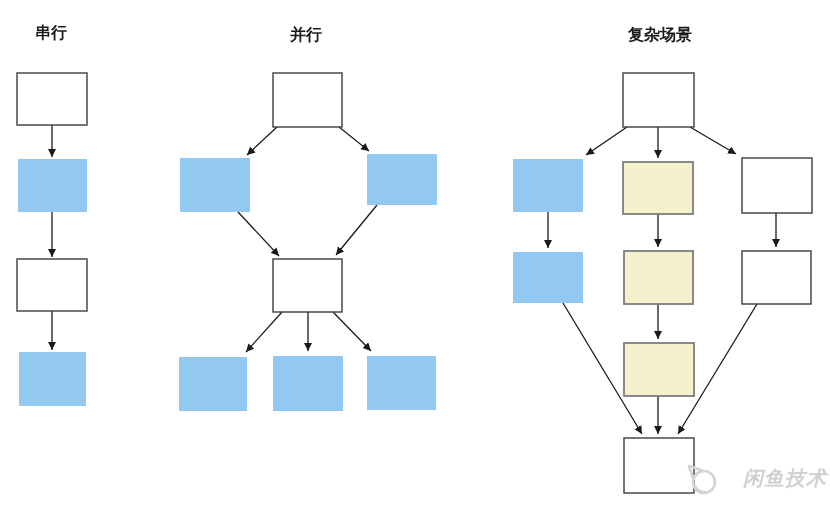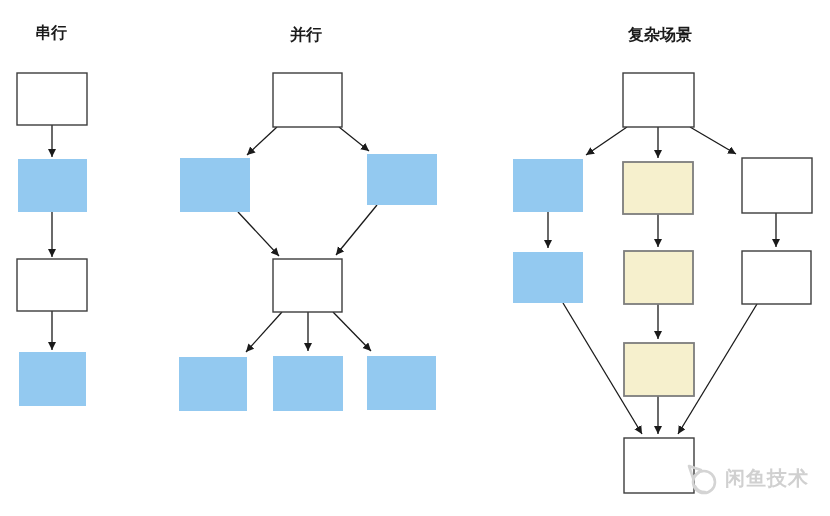--- a/index.html
+++ b/index.html
@@ -27,22 +27,23 @@
   #diagram-svg text {
     font-family: "Liberation Sans", sans-serif;
     font-weight: 700;
   }
   .watermark {
     position: absolute;
     left: 682px;
     top: 459px;
     display: flex;
     align-items: flex-end;
-    gap: 5px;
+    gap: 23px;
     pointer-events: none;
+    font-style: italic;
   }
   .wm-text {
     font-size: 20px;
     font-weight: 700;
     letter-spacing: 1px;
     line-height: 38px;
     white-space: nowrap;
   }
 </style>
 </head>

